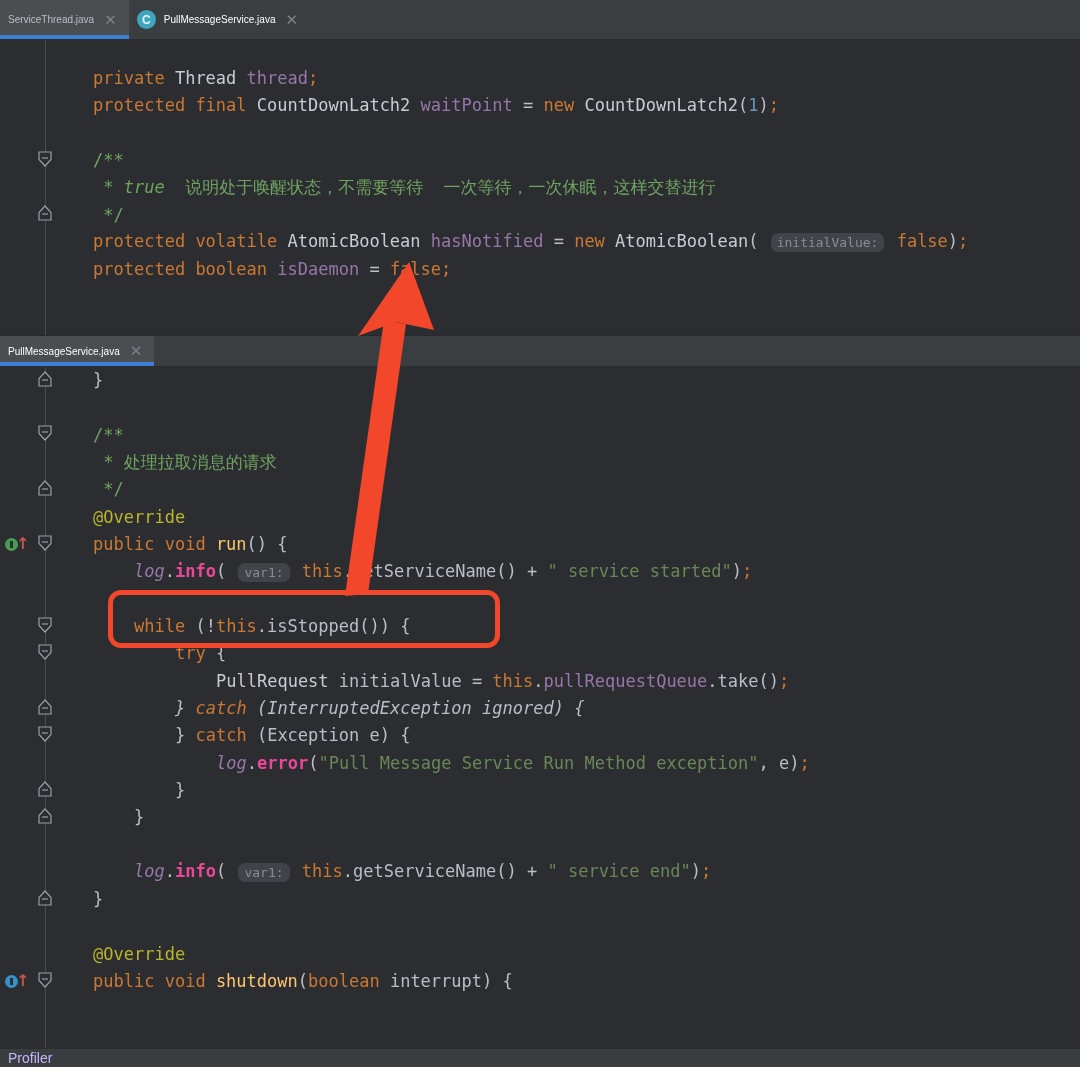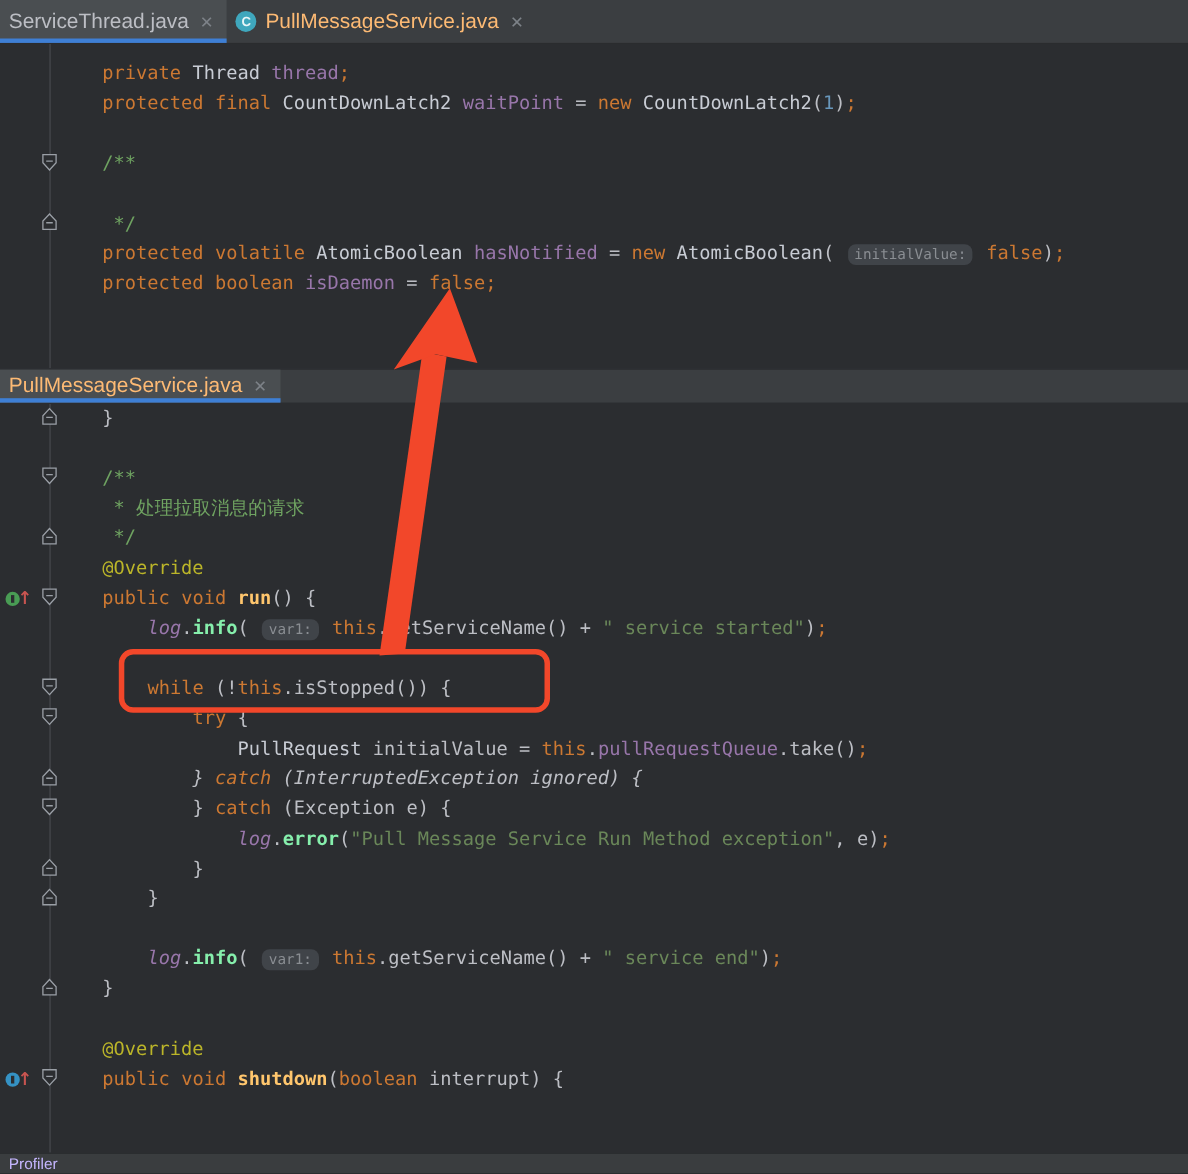--- a/index.html
+++ b/index.html
@@ -8,27 +8,27 @@
     position:relative; width:1080px; height:1067px; overflow:hidden;
     background:#2b2d30; font-family:"Liberation Sans", sans-serif;
   }
   
   .tabbar { position:absolute; left:0; width:100%; background:#3b3e41; display:flex; align-items:stretch; border-bottom:1px solid #2a2c2e; }
   #tabbar-top { top:0; height:40px; }
   #tabbar-bottom { top:335px; height:32px; border-top:1px solid #27292c; }
   .tab { position:relative; display:flex; align-items:center; gap:8px; padding:0 10px 0 8px; cursor:default; }
   .tab.active { background:#4a4e51; }
   .tab.active::after { content:""; position:absolute; left:0; right:0; bottom:0; height:4px; background:#3e7fd5; }
-  .tab-label { font-size:19px; color:#bcbec4; white-space:nowrap; }
-  .tab.blue-title .tab-label { color:#fdba74; }
+  .tab-label { font-size:10px; color:#bcbec4; white-space:nowrap; }
+  .tab.blue-title .tab-label { color:#ffffff; }
   .tab-close { color:#7d8288; font-size:15px; padding:0 2px; }
   .class-icon { width:19px; height:19px; border-radius:50%; background:#3fa7bd; color:#e8f6f8; font-size:12px; font-weight:bold; display:flex; align-items:center; justify-content:center; font-family:"Liberation Sans", sans-serif; }
   
   .pane { position:absolute; left:0; width:100%; background:#2b2d30; overflow:hidden; }
-  #pane-top { top:40px; height:295px; padding-top:14px; }
+  #pane-top { top:40px; height:295px; padding-top:25px; }
   #pane-bottom { top:367px; height:681px; padding-top:0; }
   .fold-rail { position:absolute; left:45px; top:0; bottom:0; width:1px; background:#4a4d50; }
   .line { display:flex; height:27.34px; align-items:center; position:relative; }
   .gutter { flex:none; width:58px; height:100%; position:relative; }
   .code { white-space:pre; font-family:"DejaVu Sans Mono", monospace; font-size:17px; color:#bcbec4; line-height:27.34px; }
   .fold-marker { position:absolute; left:37px; top:50%; transform:translateY(-50%); display:block; }
   .ovr { position:absolute; left:5px; top:50%; transform:translateY(-50%); width:28px; height:18px; }
   .ovr-circle { position:absolute; left:0; top:2px; width:13px; height:13px; border-radius:50%; }
   .ovr-circle::after { content:""; position:absolute; left:5px; top:3px; width:2.5px; height:7px; background:#2b2d30; }
   .ovr-arrow { position:absolute; left:11px; top:-2px; color:#c75450; font-size:16px; font-weight:bold; font-family:"DejaVu Sans", sans-serif; }
@@ -36,22 +36,22 @@
   .tk-kw  { color:#cc7832; }
   .tk-pl  { color:#bcbec4; }
   .tk-cls { color:#c8ccd4; }
   .tk-fld { color:#9876aa; }
   .tk-fldi{ color:#9876aa; font-style:italic; }
   .tk-num { color:#6897bb; }
   .tk-str { color:#6a8759; }
   .tk-cmt { color:#6fa361; }
   .tk-cmti{ color:#6fa361; font-style:italic; }
   .tk-ann { color:#bbb529; }
-  .tk-mth { color:#ffc66d; font-weight:bold; }
-  .tk-mthb{ color:#86efac; font-weight:bold; }
+  .tk-mth { color:#ffc66d; font-weight:normal; }
+  .tk-mthb{ color:#ec4899; font-weight:bold; }
   .tk-sem { color:#cc7832; }
   .tk-hint{ background:#404449; color:#8a8e93; font-size:13px; border-radius:7px; padding:2px 6px; margin:0 2px; }
   
   #status-bar { position:absolute; left:0; top:1048px; width:100%; height:19px; background:#3a3d3f; border-top:1px solid #2a2c2e; display:flex; align-items:center; padding-left:8px; }
   #status-bar .sb-label { color:#c4b5fd; font-size:14px; }
   
   #annotation-layer { position:absolute; left:0; top:0; width:1080px; height:1067px; z-index:50; pointer-events:none; }
   #highlight-box { position:absolute; left:108px; top:590px; width:392px; height:58px; border:5px solid #f2472a; border-radius:13px; z-index:51; pointer-events:none; }
 </style>
 </head>
@@ -89,20 +89,21 @@
         <div class="gutter">
           <span class="fold-marker"><svg width="16" height="18" viewBox="0 0 16 18">
               <path d="M2 2 H14 V9.5 L8 16 L2 9.5 Z" fill="#2b2d30" stroke="#9a9fa6" stroke-width="1.2"></path>
               <line x1="5" x2="11" y1="8" y2="8" stroke="#9a9fa6" stroke-width="1.2"></line>
             </svg></span>
         </div>
         <div class="code" style="padding-left: 35px;"><span class="tk-cmt">/**</span></div>
       </div>
       <div class="line">
         <div class="gutter"></div>
+        <div class="code" style="padding-left: 35px;"><span class="tk-cmt"> * </span><span class="tk-cmti">true</span><span class="tk-cmt">  说明处于唤醒状态，不需要等待  一次等待，一次休眠，这样交替进行</span></div>
       </div>
       <div class="line">
         <div class="gutter">
           <span class="fold-marker"><svg width="16" height="18" viewBox="0 0 16 18">
               <path d="M2 16 H14 V8.5 L8 2 L2 8.5 Z" fill="#2b2d30" stroke="#9a9fa6" stroke-width="1.2"></path>
               <line x1="5" x2="11" y1="10" y2="10" stroke="#9a9fa6" stroke-width="1.2"></line>
             </svg></span>
         </div>
         <div class="code" style="padding-left: 35px;"><span class="tk-cmt"> */</span></div>
       </div>

